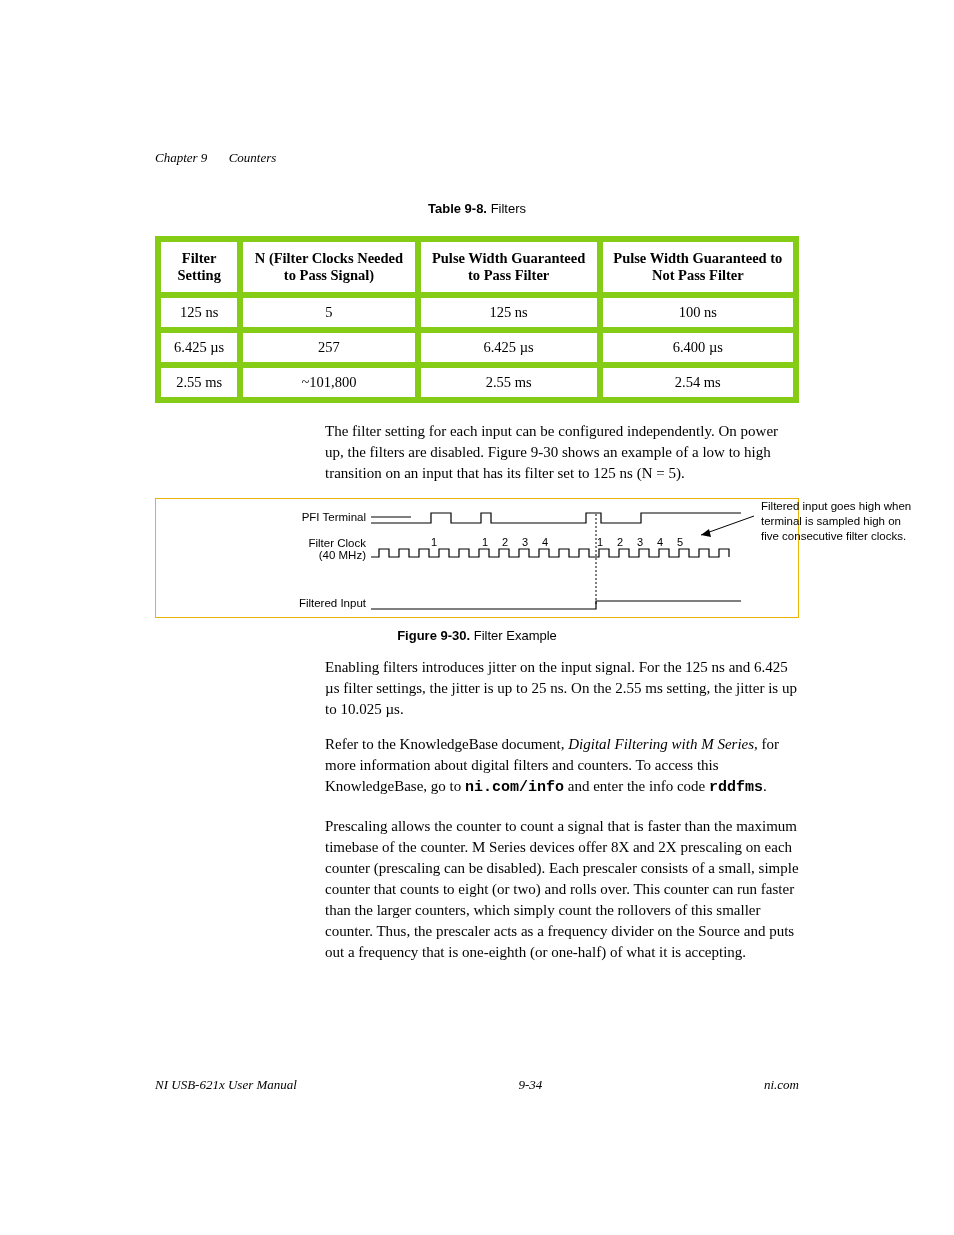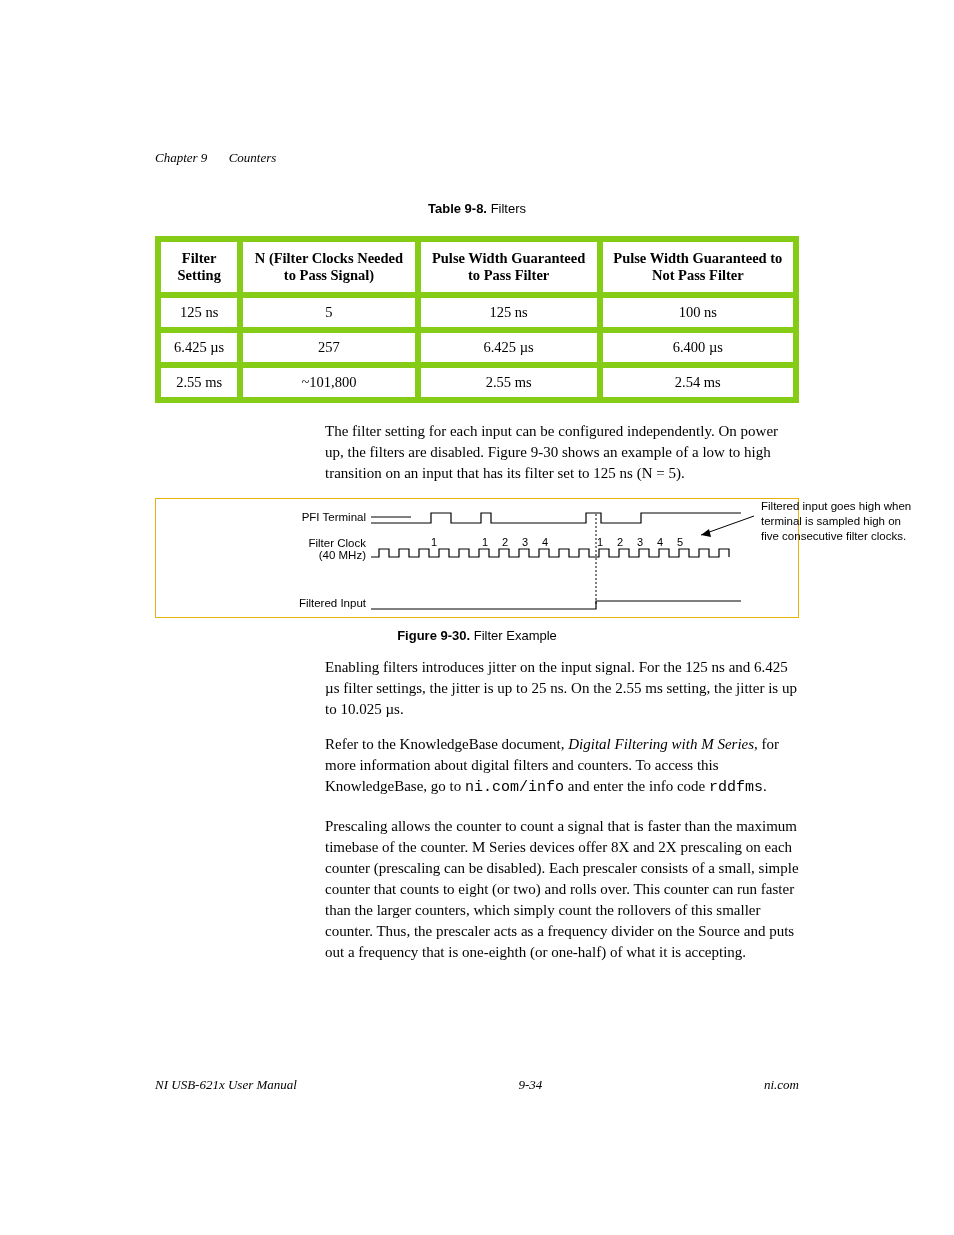--- a/index.html
+++ b/index.html
@@ -87,20 +87,21 @@
     text-align: center;
     font-family: Arial, Helvetica, sans-serif;
     font-size: 13px;
     margin: 10px 0 14px 0;
   }
   .figure-caption b { font-weight: bold; }
   .kb-link { font-style: italic; }
   code.mono {
     font-family: "Courier New", Courier, monospace;
     font-size: 15px;
+    font-weight: bold;
   }
   h2.section {
     font-family: Arial, Helvetica, sans-serif;
     font-weight: bold;
     font-size: 24px;
     margin: 26px 0 8px 0;
   }
   .footer {
     position: absolute;
     bottom: 142px;

